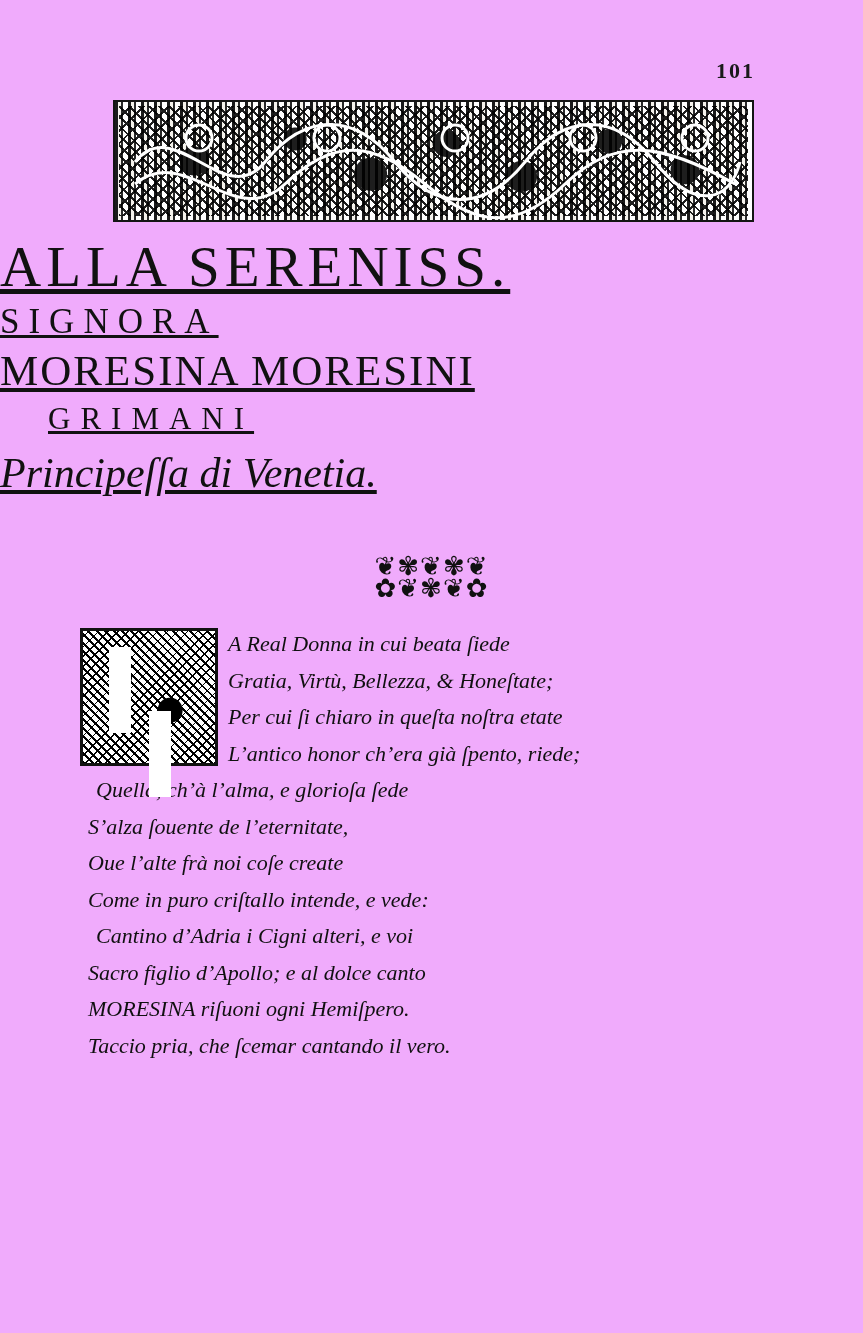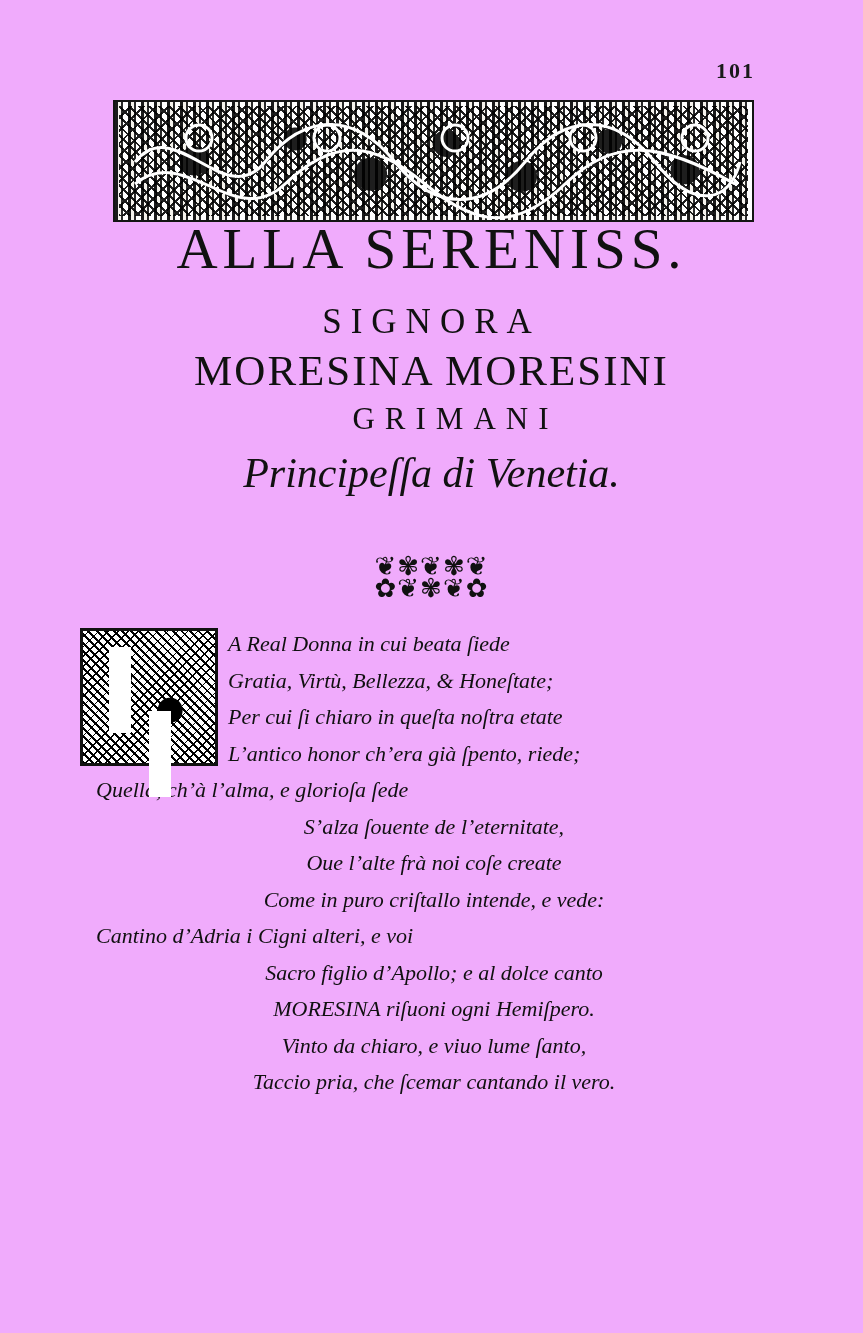--- a/index.html
+++ b/index.html
@@ -66,36 +66,36 @@
     opacity: .88;
   }
   .headpiece .hp-curls {
     position: absolute;
     inset: 0;
   }
 
   
   .titleblock {
     position: absolute;
-    top: 220px;
+    top: 238px;
     left: 0;
     width: 100%;
-    text-align: center;
+    text-decoration: underline;
   }
   .t-line1 {
     font-size: 57px;
     letter-spacing: 5px;
     font-weight: 400;
     line-height: 1.02;
     font-family: "Liberation Serif", serif;
   }
   .t-line2 {
     font-size: 35px;
     letter-spacing: 9px;
-    margin-top: 24px;
+    margin-top: 6px;
     font-family: "Liberation Serif", serif;
   }
   .t-line3 {
     font-size: 43px;
     letter-spacing: 2px;
     margin-top: 4px;
     font-family: "Liberation Serif", serif;
   }
   .t-line4 {
     font-size: 31px;
@@ -158,21 +158,21 @@
     width: 22px;
     height: 86px;
     background: #fff;
     box-shadow: 40px 64px 0 0 #fff;
   }
   .pline {
     white-space: pre;
   }
   .ind-0 { margin-left: 16px; }
   .ind-1 { margin-left: 40px; }
-  .ind-2 { margin-left: 8px; text-align: center; }
+  .ind-2 { margin-left: 8px; }
 </style>
 </head>
 <body>
 
 <div class="page">
 
   <div class="folio">101</div>
 
   <div class="headpiece">
     <div class="hp-inner"></div>
@@ -209,18 +209,17 @@
         <div class="pline ind-1">Gratia, Virtù, Bellezza, &amp; Honeſtate;</div>
         <div class="pline ind-1">Per cui ſi chiaro in queſta noſtra etate</div>
         <div class="pline ind-1">L’antico honor ch’era già ſpento, riede;</div>
         <div class="pline ind-0">Quella, ch’à l’alma, e glorioſa ſede</div>
         <div class="pline ind-2">S’alza ſouente de l’eternitate,</div>
         <div class="pline ind-2">Oue l’alte frà noi coſe create</div>
         <div class="pline ind-2">Come in puro criſtallo intende, e vede:</div>
         <div class="pline ind-0">Cantino d’Adria i Cigni alteri, e voi</div>
         <div class="pline ind-2">Sacro figlio d’Apollo; e al dolce canto</div>
         <div class="pline ind-2">MORESINA riſuoni ogni Hemiſpero.</div>
-        <div class="pline ind-2">Vinto da chiaro, e viuo lume ſanto,</div>
         <div class="pline ind-2">Taccio pria, che ſcemar cantando il vero.</div>
       </div>
   </div>
 
 </div>
 
 </body></html>

